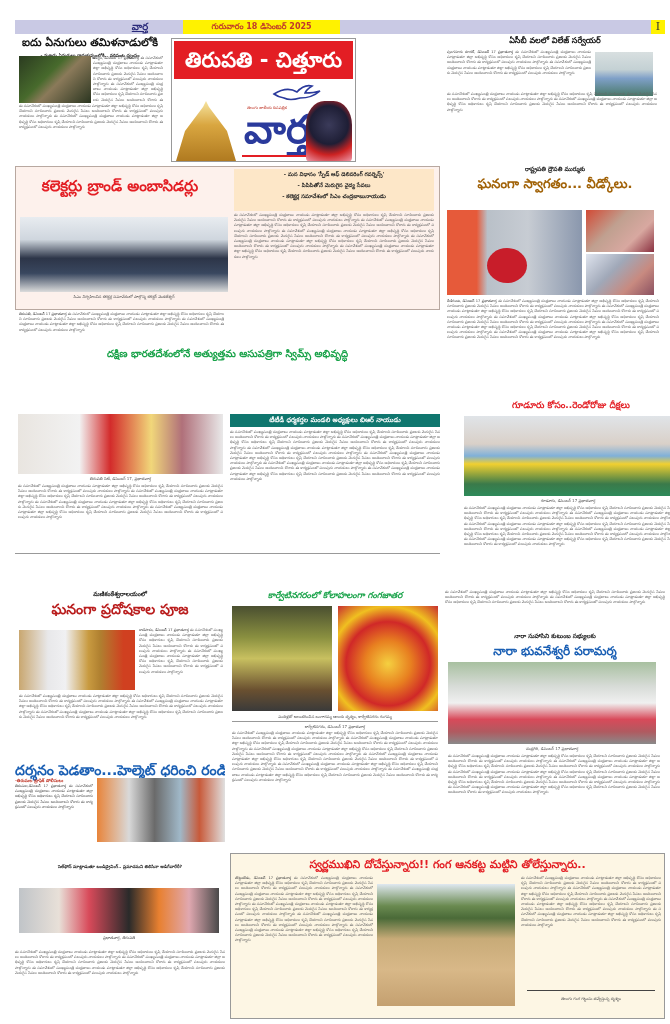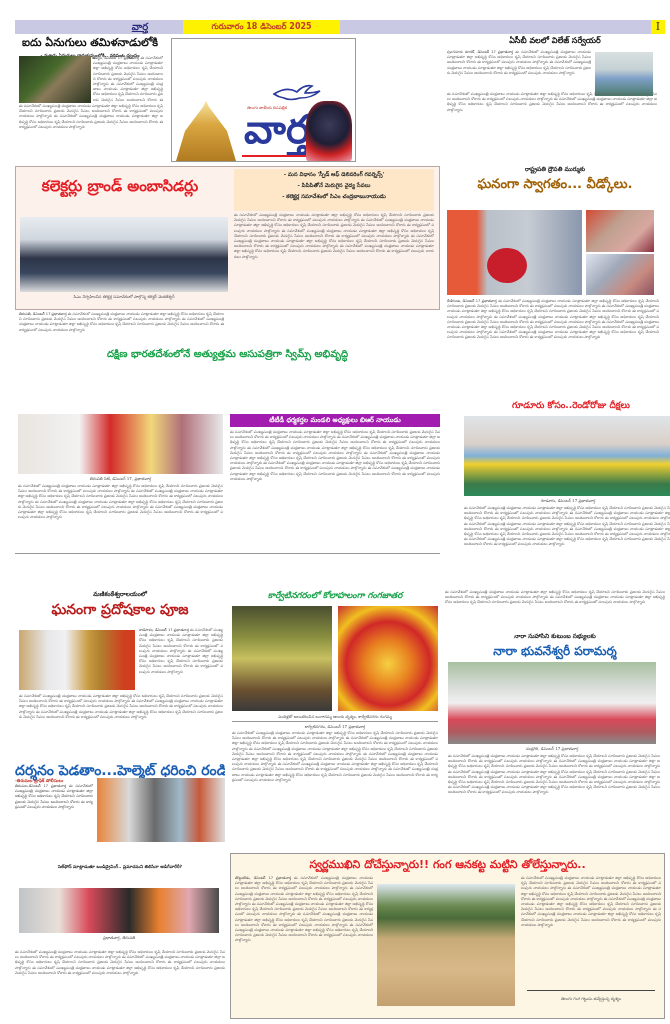--- a/index.html
+++ b/index.html
@@ -44,20 +44,21 @@
 
 <div class="abs" style="left:15px;top:36px;width:150px;height:108px;">
   <div class="headline" style="font-size:11px;color:#111;">ఐదు ఏనుగులు తమిళనాడులోకి</div>
   <div class="headline" style="font-size:4.6px;color:#333;margin-top:2px;">- మూడు ఏనుగులు రామకుప్పంలోకి.. వరిపంట ధ్వంసం</div>
   <div class="photo" style="position:absolute;left:4px;top:20px;width:72px;height:47px;background:linear-gradient(135deg,#2b3b20 0%,#476a2c 40%,#8b7a5a 55%,#2a3520 100%);"></div>
   <div class="txt" style="position:absolute;left:78px;top:20px;width:70px;height:47px;"><span style="color:#444;">కుప్పం, డిసెంబర్ 17 ప్రభాతవార్త</span> <span>ఈ సమావేశంలో ముఖ్యమంత్రి చంద్రబాబు నాయుడు మాట్లాడుతూ జిల్లా అభివృద్ధి కోసం అధికారులు కృషి చేయాలని సూచించారు ప్రజలకు మెరుగైన సేవలు అందించాలని కోరారు ఈ కార్యక్రమంలో పలువురు నాయకులు పాల్గొన్నారు </span><span>ఈ సమావేశంలో ముఖ్యమంత్రి చంద్రబాబు నాయుడు మాట్లాడుతూ జిల్లా అభివృద్ధి కోసం అధికారులు కృషి చేయాలని సూచించారు ప్రజలకు మెరుగైన సేవలు అందించాలని కోరారు ఈ కార్యక్రమంలో పలువురు నాయకులు పాల్గొన్నారు </span></div>
   <div class="txt" style="position:absolute;left:4px;top:68px;width:144px;height:40px;"><span>ఈ సమావేశంలో ముఖ్యమంత్రి చంద్రబాబు నాయుడు మాట్లాడుతూ జిల్లా అభివృద్ధి కోసం అధికారులు కృషి చేయాలని సూచించారు ప్రజలకు మెరుగైన సేవలు అందించాలని కోరారు ఈ కార్యక్రమంలో పలువురు నాయకులు పాల్గొన్నారు </span><span>ఈ సమావేశంలో ముఖ్యమంత్రి చంద్రబాబు నాయుడు మాట్లాడుతూ జిల్లా అభివృద్ధి కోసం అధికారులు కృషి చేయాలని సూచించారు ప్రజలకు మెరుగైన సేవలు అందించాలని కోరారు ఈ కార్యక్రమంలో పలువురు నాయకులు పాల్గొన్నారు </span></div>
 </div>
 
 <div class="abs mast">
+  <div class="red">తిరుపతి - చిత్తూరు</div>
   <svg class="bird" viewBox="0 0 50 20">
       <path d="M2 10 Q15 2 25 8 Q32 0 40 2 Q34 6 33 9 Q42 9 48 7 Q40 14 28 14 Q18 17 12 14 Q6 13 2 10 Z" fill="none" stroke="#2a3a9c" stroke-width="1.6"></path>
     </svg>
   <div class="temple"></div>
   <div class="tag">తెలుగు జాతీయ దినపత్రిక</div>
   <div class="logo">వార్త</div>
   <div class="uline"></div>
   <div class="deity"></div>
 </div>
 
@@ -91,21 +92,21 @@
   <div class="txt" style="position:absolute;left:218px;top:46px;width:200px;height:95px;"><span>ఈ సమావేశంలో ముఖ్యమంత్రి చంద్రబాబు నాయుడు మాట్లాడుతూ జిల్లా అభివృద్ధి కోసం అధికారులు కృషి చేయాలని సూచించారు ప్రజలకు మెరుగైన సేవలు అందించాలని కోరారు ఈ కార్యక్రమంలో పలువురు నాయకులు పాల్గొన్నారు </span><span>ఈ సమావేశంలో ముఖ్యమంత్రి చంద్రబాబు నాయుడు మాట్లాడుతూ జిల్లా అభివృద్ధి కోసం అధికారులు కృషి చేయాలని సూచించారు ప్రజలకు మెరుగైన సేవలు అందించాలని కోరారు ఈ కార్యక్రమంలో పలువురు నాయకులు పాల్గొన్నారు </span><span>ఈ సమావేశంలో ముఖ్యమంత్రి చంద్రబాబు నాయుడు మాట్లాడుతూ జిల్లా అభివృద్ధి కోసం అధికారులు కృషి చేయాలని సూచించారు ప్రజలకు మెరుగైన సేవలు అందించాలని కోరారు ఈ కార్యక్రమంలో పలువురు నాయకులు పాల్గొన్నారు </span><span>ఈ సమావేశంలో ముఖ్యమంత్రి చంద్రబాబు నాయుడు మాట్లాడుతూ జిల్లా అభివృద్ధి కోసం అధికారులు కృషి చేయాలని సూచించారు ప్రజలకు మెరుగైన సేవలు అందించాలని కోరారు ఈ కార్యక్రమంలో పలువురు నాయకులు పాల్గొన్నారు </span><span>ఈ సమావేశంలో ముఖ్యమంత్రి చంద్రబాబు నాయుడు మాట్లాడుతూ జిల్లా అభివృద్ధి కోసం అధికారులు కృషి చేయాలని సూచించారు ప్రజలకు మెరుగైన సేవలు అందించాలని కోరారు ఈ కార్యక్రమంలో పలువురు నాయకులు పాల్గొన్నారు </span></div>
 </div>
 <div class="abs txt" style="left:19px;top:312px;width:205px;height:28px;"><span style="color:#444;">తిరుపతి, డిసెంబర్ 17 ప్రభాతవార్త</span> <span>ఈ సమావేశంలో ముఖ్యమంత్రి చంద్రబాబు నాయుడు మాట్లాడుతూ జిల్లా అభివృద్ధి కోసం అధికారులు కృషి చేయాలని సూచించారు ప్రజలకు మెరుగైన సేవలు అందించాలని కోరారు ఈ కార్యక్రమంలో పలువురు నాయకులు పాల్గొన్నారు </span><span>ఈ సమావేశంలో ముఖ్యమంత్రి చంద్రబాబు నాయుడు మాట్లాడుతూ జిల్లా అభివృద్ధి కోసం అధికారులు కృషి చేయాలని సూచించారు ప్రజలకు మెరుగైన సేవలు అందించాలని కోరారు ఈ కార్యక్రమంలో పలువురు నాయకులు పాల్గొన్నారు </span></div>
 
 <div class="abs headline" style="left:15px;top:348px;width:425px;font-size:10px;color:#1aa34a;">దక్షిణ భారతదేశంలోనే అత్యుత్తమ ఆసుపత్రిగా స్విమ్స్ అభివృద్ధి</div>
 <div class="abs photo" style="left:18px;top:414px;width:205px;height:60px;background:linear-gradient(90deg,#e9e5e0 0%,#f2f2f2 30%,#d32b2b 45%,#f1d77a 65%,#b0707a 80%,#e9e9e9 100%);"></div>
 <div class="abs cap" style="left:18px;top:476px;width:205px;">తిరుపతి సిటీ, డిసెంబర్ 17, ప్రభాతవార్త</div>
 <div class="abs txt" style="left:18px;top:484px;width:205px;height:65px;"><span>ఈ సమావేశంలో ముఖ్యమంత్రి చంద్రబాబు నాయుడు మాట్లాడుతూ జిల్లా అభివృద్ధి కోసం అధికారులు కృషి చేయాలని సూచించారు ప్రజలకు మెరుగైన సేవలు అందించాలని కోరారు ఈ కార్యక్రమంలో పలువురు నాయకులు పాల్గొన్నారు </span><span>ఈ సమావేశంలో ముఖ్యమంత్రి చంద్రబాబు నాయుడు మాట్లాడుతూ జిల్లా అభివృద్ధి కోసం అధికారులు కృషి చేయాలని సూచించారు ప్రజలకు మెరుగైన సేవలు అందించాలని కోరారు ఈ కార్యక్రమంలో పలువురు నాయకులు పాల్గొన్నారు </span><span>ఈ సమావేశంలో ముఖ్యమంత్రి చంద్రబాబు నాయుడు మాట్లాడుతూ జిల్లా అభివృద్ధి కోసం అధికారులు కృషి చేయాలని సూచించారు ప్రజలకు మెరుగైన సేవలు అందించాలని కోరారు ఈ కార్యక్రమంలో పలువురు నాయకులు పాల్గొన్నారు </span><span>ఈ సమావేశంలో ముఖ్యమంత్రి చంద్రబాబు నాయుడు మాట్లాడుతూ జిల్లా అభివృద్ధి కోసం అధికారులు కృషి చేయాలని సూచించారు ప్రజలకు మెరుగైన సేవలు అందించాలని కోరారు ఈ కార్యక్రమంలో పలువురు నాయకులు పాల్గొన్నారు </span></div>
 
 <div class="abs" style="left:230px;top:414px;width:210px;height:135px;">
-  <div class="headline" style="background:#a21caf;color:#fff;font-size:6.5px;line-height:13px;">టీటీడీ ధర్మకర్తల మండలి అధ్యక్షులు బిఆర్ నాయుడు</div>
+  <div class="headline" style="background:#0f766e;color:#fff;font-size:6.5px;line-height:13px;">టీటీడీ ధర్మకర్తల మండలి అధ్యక్షులు బిఆర్ నాయుడు</div>
   <div class="txt" style="margin-top:3px;height:118px;"><span>ఈ సమావేశంలో ముఖ్యమంత్రి చంద్రబాబు నాయుడు మాట్లాడుతూ జిల్లా అభివృద్ధి కోసం అధికారులు కృషి చేయాలని సూచించారు ప్రజలకు మెరుగైన సేవలు అందించాలని కోరారు ఈ కార్యక్రమంలో పలువురు నాయకులు పాల్గొన్నారు </span><span>ఈ సమావేశంలో ముఖ్యమంత్రి చంద్రబాబు నాయుడు మాట్లాడుతూ జిల్లా అభివృద్ధి కోసం అధికారులు కృషి చేయాలని సూచించారు ప్రజలకు మెరుగైన సేవలు అందించాలని కోరారు ఈ కార్యక్రమంలో పలువురు నాయకులు పాల్గొన్నారు </span><span>ఈ సమావేశంలో ముఖ్యమంత్రి చంద్రబాబు నాయుడు మాట్లాడుతూ జిల్లా అభివృద్ధి కోసం అధికారులు కృషి చేయాలని సూచించారు ప్రజలకు మెరుగైన సేవలు అందించాలని కోరారు ఈ కార్యక్రమంలో పలువురు నాయకులు పాల్గొన్నారు </span><span>ఈ సమావేశంలో ముఖ్యమంత్రి చంద్రబాబు నాయుడు మాట్లాడుతూ జిల్లా అభివృద్ధి కోసం అధికారులు కృషి చేయాలని సూచించారు ప్రజలకు మెరుగైన సేవలు అందించాలని కోరారు ఈ కార్యక్రమంలో పలువురు నాయకులు పాల్గొన్నారు </span><span>ఈ సమావేశంలో ముఖ్యమంత్రి చంద్రబాబు నాయుడు మాట్లాడుతూ జిల్లా అభివృద్ధి కోసం అధికారులు కృషి చేయాలని సూచించారు ప్రజలకు మెరుగైన సేవలు అందించాలని కోరారు ఈ కార్యక్రమంలో పలువురు నాయకులు పాల్గొన్నారు </span><span>ఈ సమావేశంలో ముఖ్యమంత్రి చంద్రబాబు నాయుడు మాట్లాడుతూ జిల్లా అభివృద్ధి కోసం అధికారులు కృషి చేయాలని సూచించారు ప్రజలకు మెరుగైన సేవలు అందించాలని కోరారు ఈ కార్యక్రమంలో పలువురు నాయకులు పాల్గొన్నారు </span></div>
 </div>
 
 <div class="abs" style="left:461px;top:400px;width:220px;height:200px;">
   <div class="headline" style="font-size:9px;color:#e31e24;">గూడూరు కోసం..రెండోరోజు దీక్షలు</div>
   <div class="photo" style="position:absolute;left:3px;top:16px;width:208px;height:80px;background:linear-gradient(180deg,#e0e4e8 0%,#d9d0c8 35%,#7fb0d8 50%,#f1d030 60%,#3a7a4a 85%,#2e8a5a 100%);"></div>
   <div class="cap" style="position:absolute;left:3px;top:98px;width:208px;">గూడూరు, డిసెంబర్ 17 ప్రభాతవార్త</div>
   <div class="txt" style="position:absolute;left:3px;top:106px;width:212px;height:92px;"><span>ఈ సమావేశంలో ముఖ్యమంత్రి చంద్రబాబు నాయుడు మాట్లాడుతూ జిల్లా అభివృద్ధి కోసం అధికారులు కృషి చేయాలని సూచించారు ప్రజలకు మెరుగైన సేవలు అందించాలని కోరారు ఈ కార్యక్రమంలో పలువురు నాయకులు పాల్గొన్నారు </span><span>ఈ సమావేశంలో ముఖ్యమంత్రి చంద్రబాబు నాయుడు మాట్లాడుతూ జిల్లా అభివృద్ధి కోసం అధికారులు కృషి చేయాలని సూచించారు ప్రజలకు మెరుగైన సేవలు అందించాలని కోరారు ఈ కార్యక్రమంలో పలువురు నాయకులు పాల్గొన్నారు </span><span>ఈ సమావేశంలో ముఖ్యమంత్రి చంద్రబాబు నాయుడు మాట్లాడుతూ జిల్లా అభివృద్ధి కోసం అధికారులు కృషి చేయాలని సూచించారు ప్రజలకు మెరుగైన సేవలు అందించాలని కోరారు ఈ కార్యక్రమంలో పలువురు నాయకులు పాల్గొన్నారు </span><span>ఈ సమావేశంలో ముఖ్యమంత్రి చంద్రబాబు నాయుడు మాట్లాడుతూ జిల్లా అభివృద్ధి కోసం అధికారులు కృషి చేయాలని సూచించారు ప్రజలకు మెరుగైన సేవలు అందించాలని కోరారు ఈ కార్యక్రమంలో పలువురు నాయకులు పాల్గొన్నారు </span><span>ఈ సమావేశంలో ముఖ్యమంత్రి చంద్రబాబు నాయుడు మాట్లాడుతూ జిల్లా అభివృద్ధి కోసం అధికారులు కృషి చేయాలని సూచించారు ప్రజలకు మెరుగైన సేవలు అందించాలని కోరారు ఈ కార్యక్రమంలో పలువురు నాయకులు పాల్గొన్నారు </span></div>
 </div>
 

